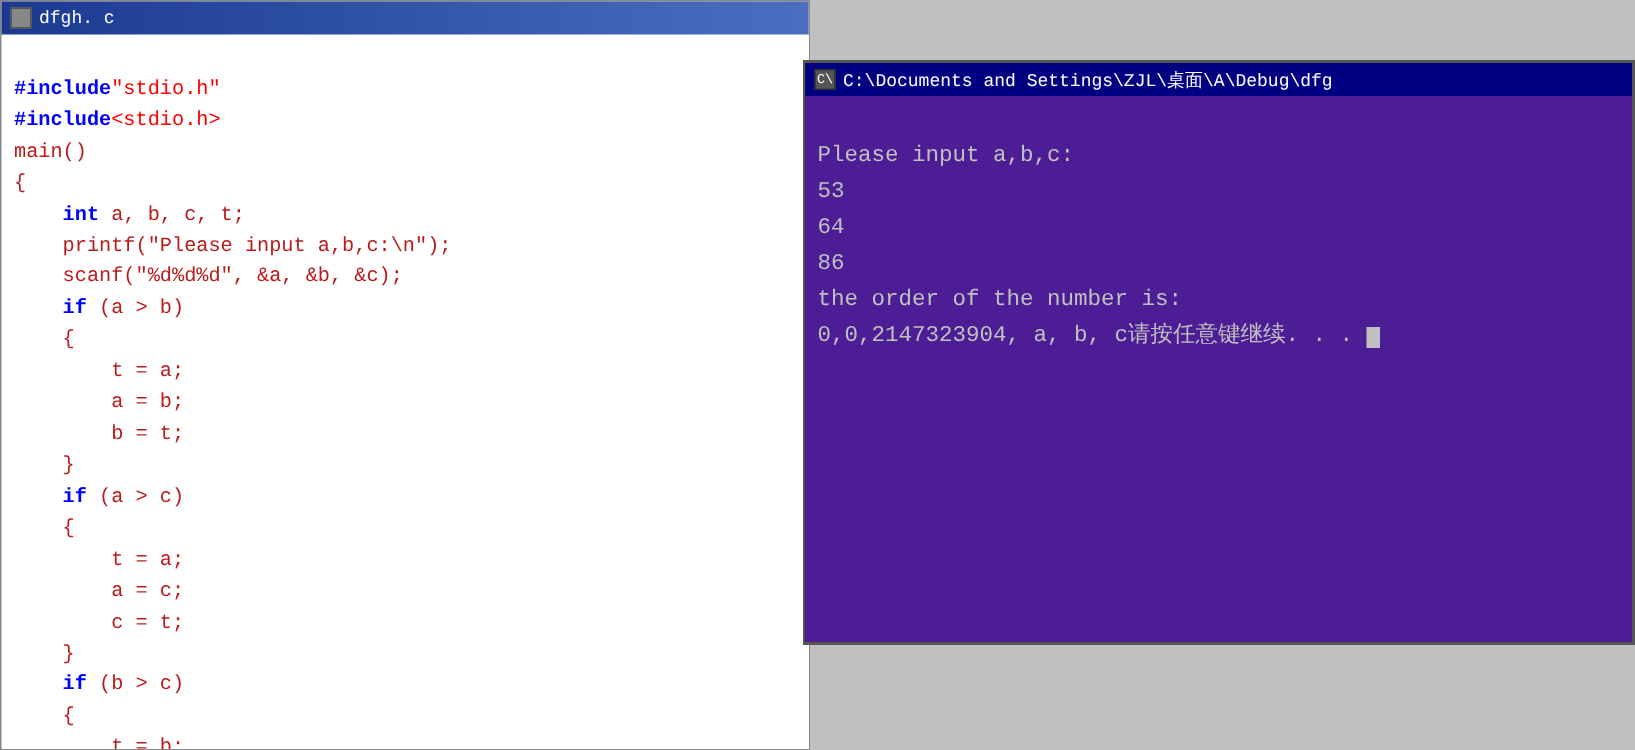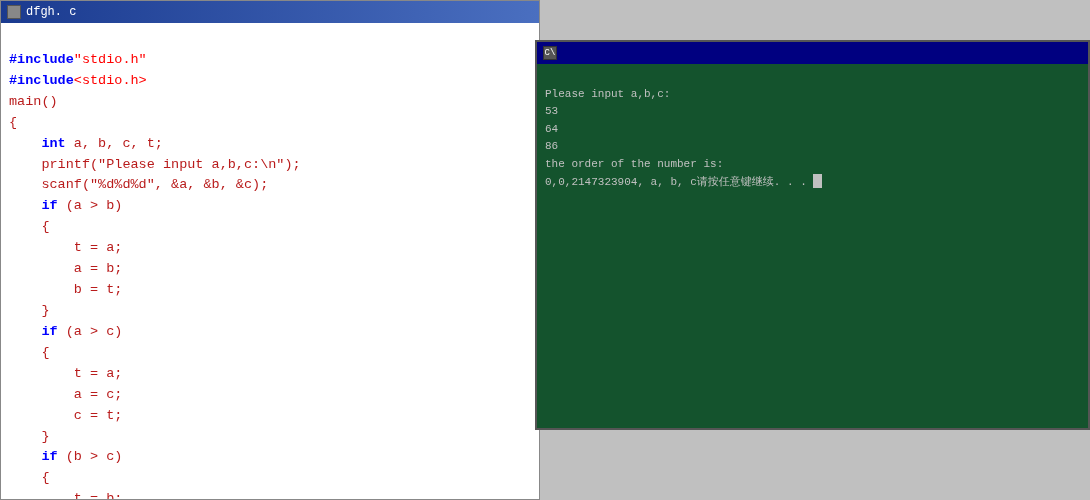--- a/index.html
+++ b/index.html
@@ -93,24 +93,24 @@
       flex-shrink: 0;
       font-size: 9px;
       color: #fff;
       display: flex;
       align-items: center;
       justify-content: center;
     }
 
     .console-content {
       flex: 1;
-      background: #14532d;
+      background: #4c1d95;
       color: #c0c0c0;
       padding: 4px 8px;
-      font-size: 11px;
+      font-size: 15px;
       line-height: 1.6;
       white-space: pre;
       overflow: auto;
     }
 
     .cursor {
       display: inline-block;
       width: 9px;
       height: 14px;
       background: #c0c0c0;
@@ -159,20 +159,21 @@
     
     
     
 
   </div>
 </div>
 
 <div class="console-window">
   <div class="console-titlebar">
     <div class="console-icon">C\</div>
+    <span>C:\Documents and Settings\ZJL\桌面\A\Debug\dfg</span>
   </div>
   <div class="console-content">
 <span>Please input a,b,c:</span>
 <span>53</span>
 <span>64</span>
 <span>86</span>
 <span>the order of the number is:</span>
 <span>0,0,2147323904, a, b, c请按任意键继续. . . </span><span class="cursor"></span>
   </div>
 </div>

